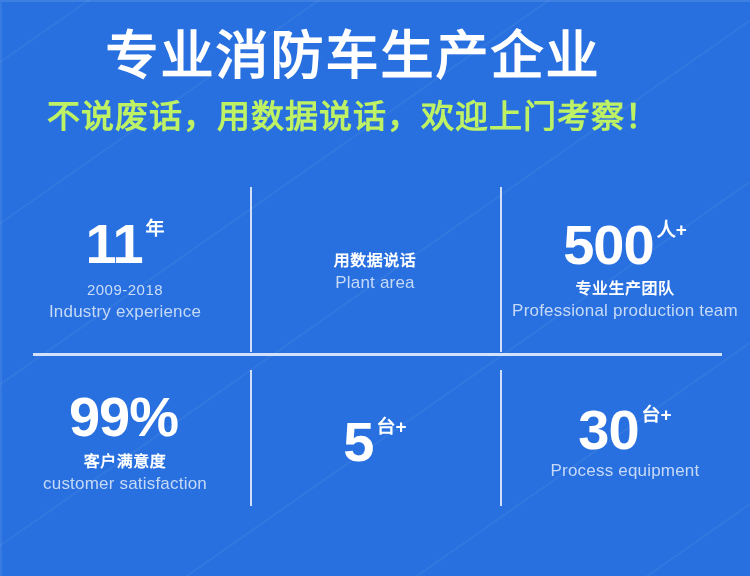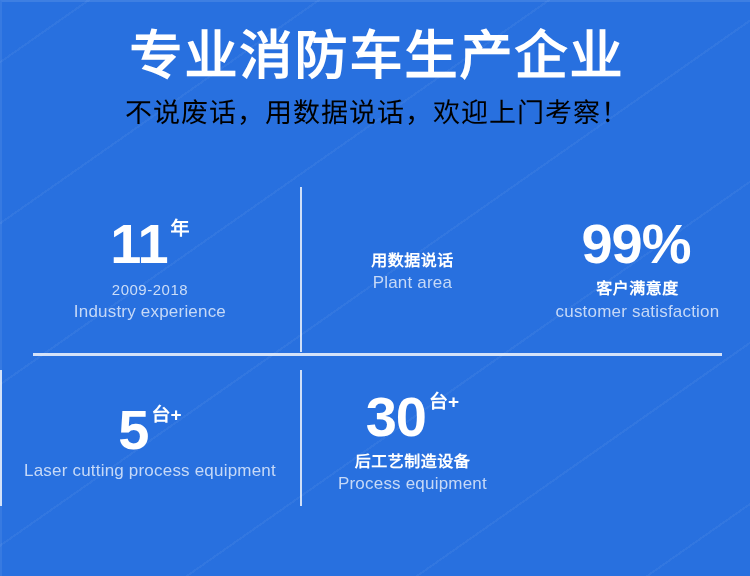--- a/index.html
+++ b/index.html
@@ -51,36 +51,35 @@
   }
 
   
   .header {
     position: absolute;
     top: 0;
     left: 0;
     width: 706px;
     padding-top: 26px;
     text-align: center;
-    margin-left: 24px;
   }
   .headline {
     font-size: 53px;
     line-height: 1.12;
     font-weight: 700;
     color: #FFFFFF;
     letter-spacing: 2px;
     white-space: nowrap;
   }
   .subhead {
     margin-top: 12px;
-    font-size: 27px;
+    font-size: 33px;
     line-height: 1.2;
-    font-weight: 400;
-    color: #000000;
+    font-weight: 700;
+    color: #bef264;
     letter-spacing: 1px;
     white-space: nowrap;
   }
 
   
   .stats-grid {
     position: absolute;
     top: 183px;
     left: 0;
     width: 750px;
@@ -89,21 +88,21 @@
     grid-template-columns: 1fr 1fr 1fr;
     grid-template-rows: 1fr 1fr;
   }
 
   .stat-cell {
     position: relative;
     display: flex;
     flex-direction: column;
     align-items: center;
     justify-content: center;
-    padding: 0 24px;
+    padding: 0 4px;
     box-sizing: border-box;
   }
 
   
   .stat-cell.col-2::before,
   .stat-cell.col-3::before {
     content: "";
     position: absolute;
     left: 0;
     top: 4px;
@@ -215,41 +214,47 @@
       </div>
       <div class="stat-subvalue">2009-2018</div>
       <div class="stat-label-en">Industry experience</div>
     </div>
 
     <div class="stat-cell row-1 col-2">
       <div class="stat-label-cn">用数据说话</div>
       <div class="stat-label-en">Plant area</div>
     </div>
 
+    <div class="stat-cell row-1 col-3">
+      <div class="stat-number-row">
+        <span class="stat-value">500</span>
+        <span class="stat-unit">人+</span>
+      </div>
+      <div class="stat-label-cn">专业生产团队</div>
+      <div class="stat-label-en">Professional production team</div>
+    </div>
 
     <div class="stat-cell row-2 col-1">
       <div class="stat-number-row">
         <span class="stat-value">99%</span>
         <span class="stat-unit"></span>
       </div>
       <div class="stat-label-cn">客户满意度</div>
       <div class="stat-label-en">customer satisfaction</div>
     </div>
 
     <div class="stat-cell row-2 col-2">
       <div class="stat-number-row">
         <span class="stat-value">5</span>
         <span class="stat-unit">台+</span>
       </div>
-      <div class="stat-label-en">Laser cutting process equipment</div>
     </div>
 
     <div class="stat-cell row-2 col-3">
       <div class="stat-number-row">
         <span class="stat-value">30</span>
         <span class="stat-unit">台+</span>
       </div>
-      <div class="stat-label-cn">后工艺制造设备</div>
       <div class="stat-label-en">Process equipment</div>
     </div>
 
   </div>
 </div>
 
 </body></html>

